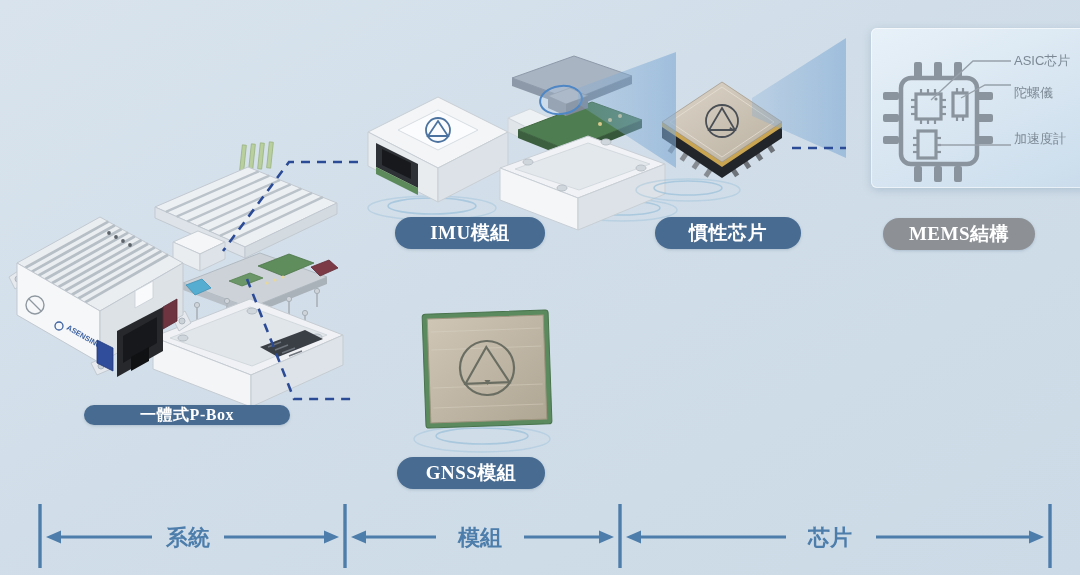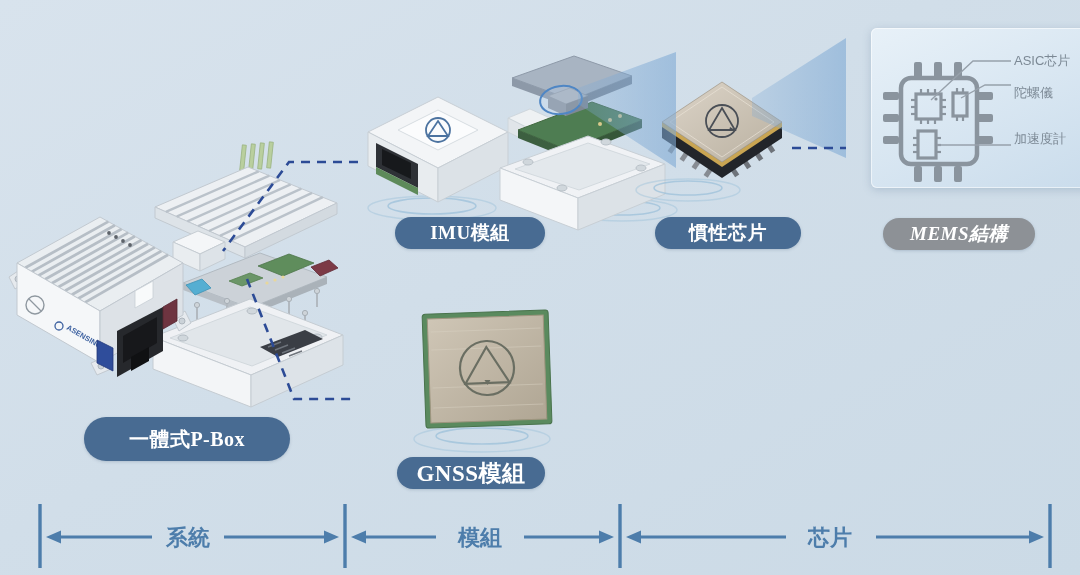--- a/index.html
+++ b/index.html
@@ -14,21 +14,21 @@
 
   
   .badge{
     position:absolute;display:flex;align-items:center;justify-content:center;
     border-radius:999px;color:#fff;font-weight:bold;
     font-family:"Liberation Serif",serif;letter-spacing:.5px;
     box-shadow:0 1px 3px rgba(70,95,125,.25);
     white-space:nowrap;
   }
   .badge.blue{background:var(--badge-blue,#486b92);}
-  .badge.gray{background:var(--badge-gray,#8d9196);font-style:italic;}
+  .badge.gray{background:var(--badge-gray,#8d9196);}
 
   
   .mems-panel{
     position:absolute;left:845px;top:28px;width:222px;height:160px;
     border-radius:6px;
     background:linear-gradient(155deg,rgba(233,242,249,.95),rgba(201,220,236,.88));
     box-shadow:0 2px 8px rgba(90,120,150,.28), inset 0 0 0 1px rgba(255,255,255,.55);
     margin-left:26px;
   }
   .mems-label{
@@ -358,24 +358,24 @@
         <path d="M60,72 L102,33 H140"></path>
         <path d="M90,70 L114,57 H140"></path>
         <path d="M66,117 H140"></path>
       </g>
     </svg>
     <span class="mems-label" style="left:143px;top:26px">ASIC芯片</span>
     <span class="mems-label" style="left:143px;top:58px">陀螺儀</span>
     <span class="mems-label" style="left:143px;top:104px">加速度計</span>
   </div>
 
-  <div class="badge blue" style="left:84px;top:417px;width:206px;height:44px;font-size:20px">一體式P-Box</div>
+  <div class="badge blue" style="left:84px;top:405px;width:206px;height:20px;font-size:16px">一體式P-Box</div>
   <div class="badge blue" style="left:655px;top:217px;width:146px;height:32px;font-size:19px">慣性芯片</div>
   <div class="badge blue" style="left:395px;top:217px;width:150px;height:32px;font-size:19px">IMU模組</div>
-  <div class="badge blue" style="left:397px;top:457px;width:148px;height:32px;font-size:23px">GNSS模組</div>
+  <div class="badge blue" style="left:397px;top:457px;width:148px;height:32px;font-size:19px">GNSS模組</div>
   <div class="badge gray" style="left:883px;top:218px;width:152px;height:32px;font-size:19px">MEMS結構</div>
 
   <svg class="abs" style="left:0;top:498px" width="1080" height="77" viewBox="0 0 1080 77">
     <line class="axis-tick" x1="40" y1="6" x2="40" y2="70"></line>
     <line class="axis-tick" x1="345" y1="6" x2="345" y2="70"></line>
     <line class="axis-tick" x1="620" y1="6" x2="620" y2="70"></line>
     <line class="axis-tick" x1="1050" y1="6" x2="1050" y2="70"></line>
 
     <line class="axis-line" x1="152" y1="39" x2="58" y2="39"></line>
     <polygon class="axis-head" points="46,39 61,32.5 61,45.5"></polygon>

